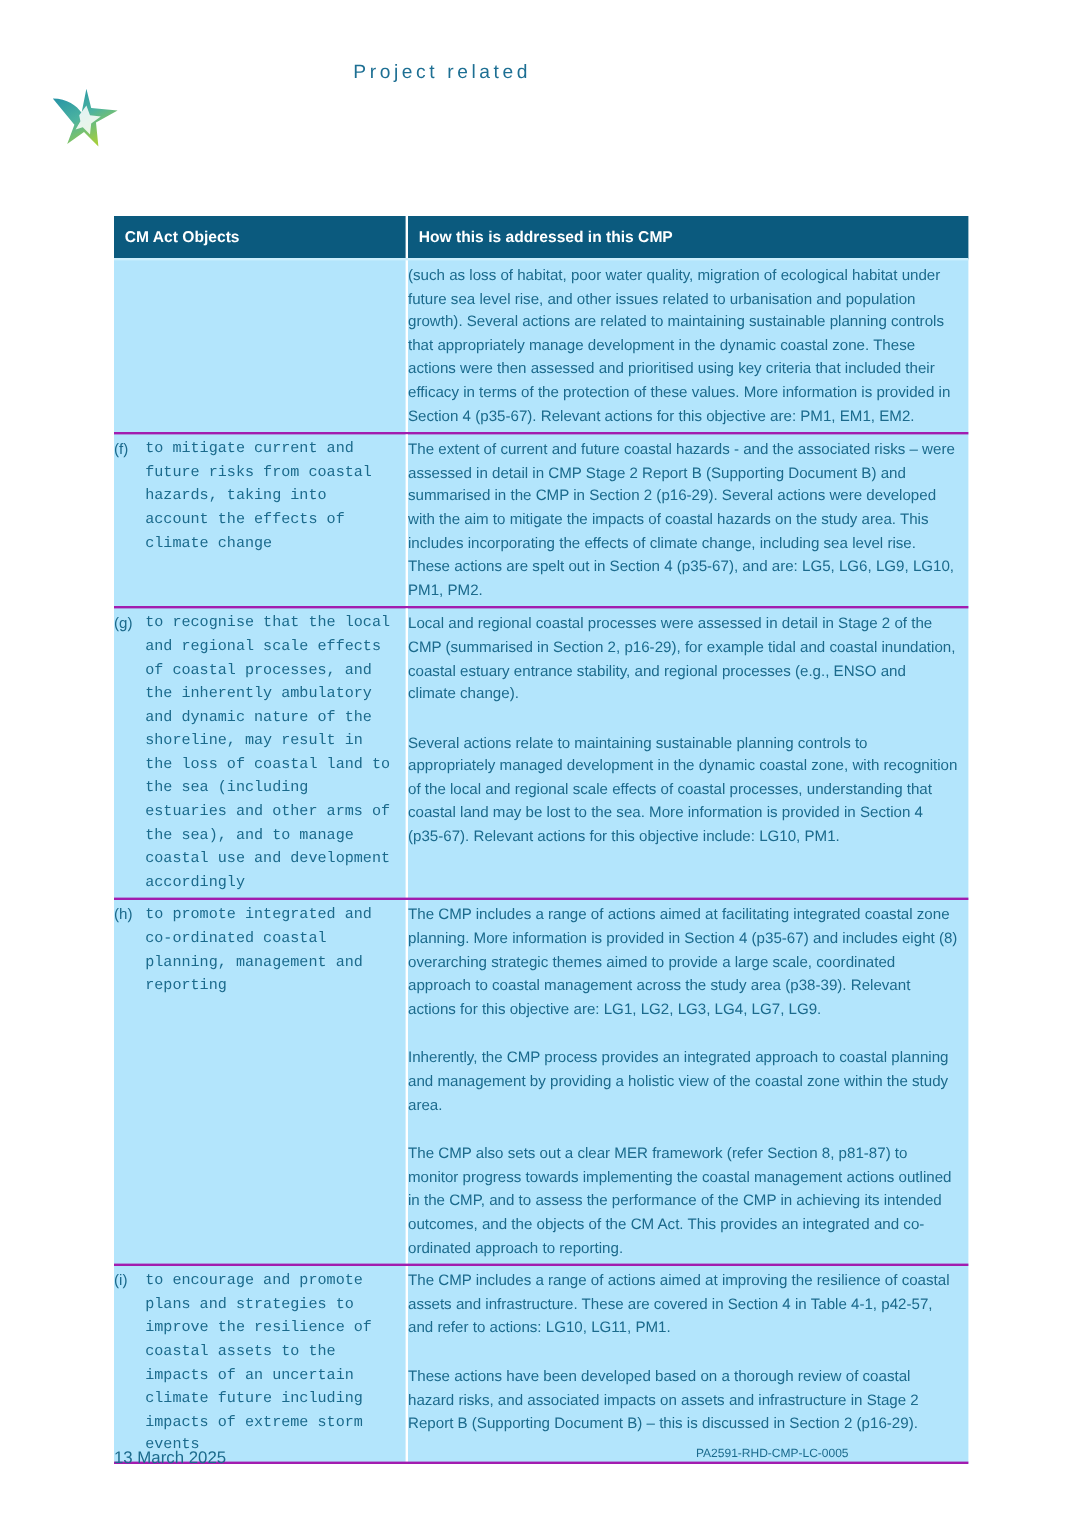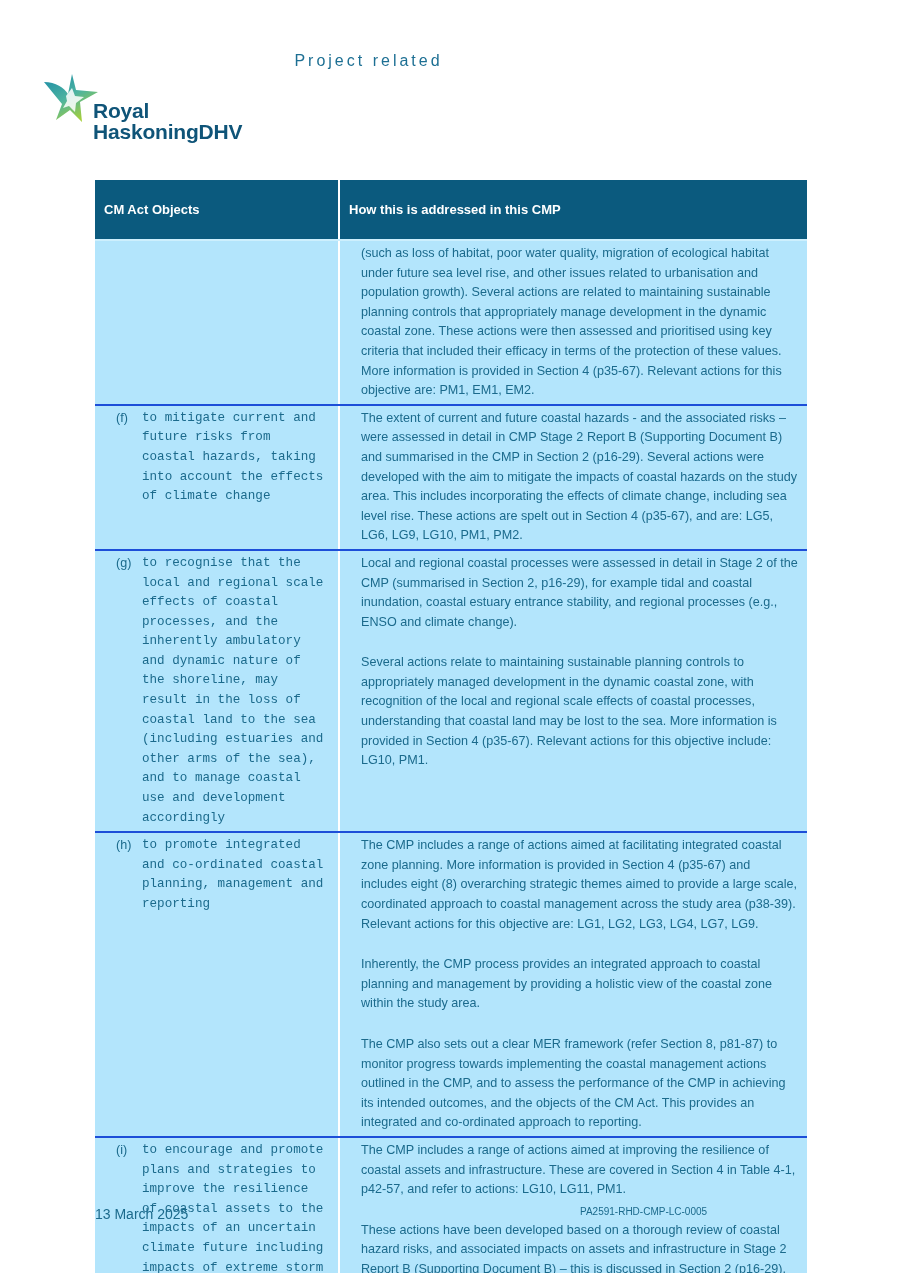--- a/index.html
+++ b/index.html
@@ -19,27 +19,27 @@
   }
   .cmp-table {
     position: absolute; left: 95px; top: 180px; width: 712px;
     border-collapse: collapse; table-layout: fixed;
     font-size: 12.6px; line-height: 19.6px; color: #1b6a8c;
   }
   .cmp-table col.c1 { width: 244px; }
   .cmp-table col.c2 { width: 468px; }
   .cmp-table th {
     background: #0b5a7e; color: #ffffff; font-weight: bold; text-align: left;
-    height: 27px; padding: 16px 9px; font-size: 13px;
+    height: 27px; padding: 4px 9px; font-size: 13px;
     border-right: 2px solid #ffffff; border-bottom: 2px solid #cdeffd;
   }
   .cmp-table th:last-child { border-right: none; margin-top: 11px; }
   .cmp-table td {
-    background: #b3e5fc; vertical-align: top; padding: 3px 9px 3px 21px;
-    border-right: 2px solid #ffffff; border-bottom: 2px solid #1d4ed8;
+    background: #b3e5fc; vertical-align: top; padding: 3px 9px 3px 0;
+    border-right: 2px solid #ffffff; border-bottom: 2px solid #a21caf;
   }
   .cmp-table td:last-child { border-right: none; }
   .obj { display: flex; }
   .obj .letter { width: 26px; flex: none; }
   .obj .text { flex: 1; font-family: Liberation Mono, monospace; }
   .para { margin: 0; }
   .para + .para { margin-top: 21px; }
   .footer-date {
     position: absolute; left: 95px; top: 1206px; font-size: 14px; color: #1b6a8c;
   }
@@ -57,24 +57,20 @@
     <defs>
       <linearGradient id="sg" x1="0" y1="0" x2="0.6" y2="1">
         <stop offset="0" stop-color="#1a8aa8"></stop>
         <stop offset="0.55" stop-color="#4cb3a0"></stop>
         <stop offset="1" stop-color="#a6cf3a"></stop>
       </linearGradient>
     </defs>
     <path d="M2 12 C14 12 22 18 26 24 L30 4 L34 20 L56 22 L38 32 L40 52 L28 40 L14 50 L20 34 Z" fill="url(#sg)"></path>
     <path d="M24 26 L30 18 L33 26 L42 27 L34 33 L33 42 L27 36 L21 38 L25 31 Z" fill="#ffffff" opacity="0.85"></path>
   </svg>
-  <div class="logo-text">
-    <div>Royal</div>
-    <div>HaskoningDHV</div>
-  </div>
 </div>
 
 <table class="cmp-table">
   <colgroup>
       <col class="c1">
       <col class="c2">
     </colgroup>
   <thead>
     <tr>
       <th>CM Act Objects</th>

